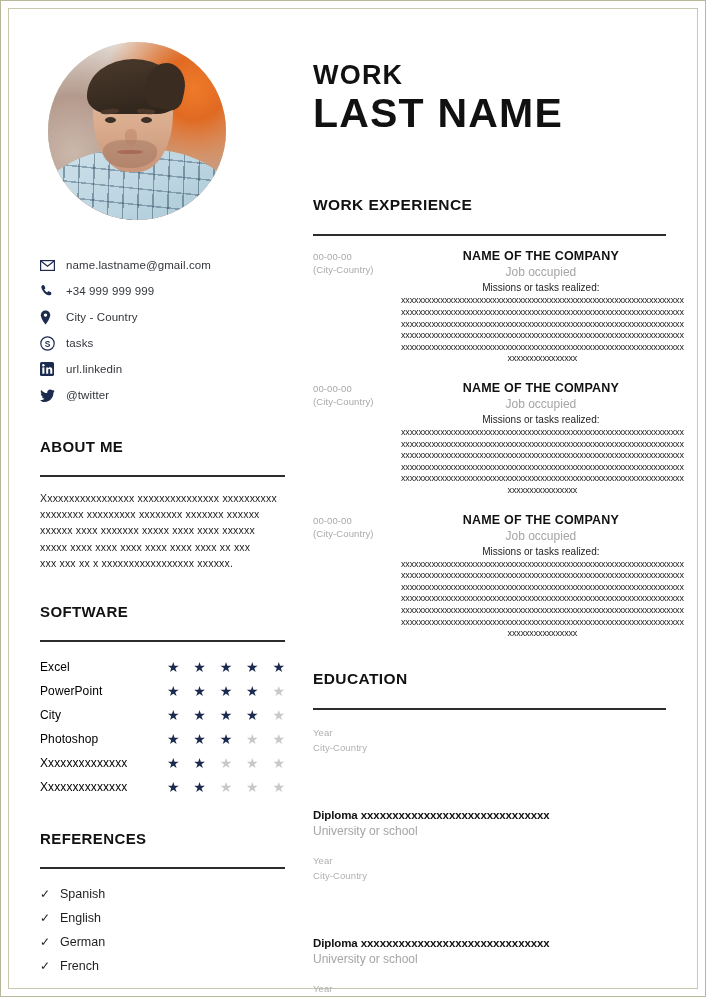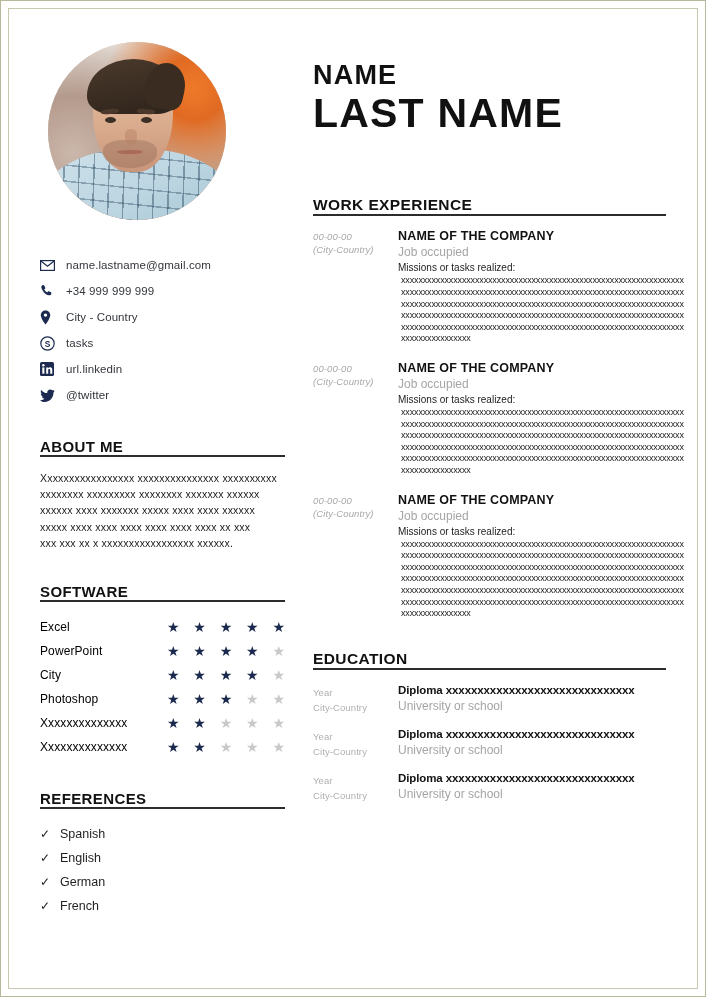--- a/index.html
+++ b/index.html
@@ -146,21 +146,21 @@
   }
   .job-title {
     font-size: 13.5px; font-weight: bold; color: #111111;
     letter-spacing: .55px; margin-top: 26px;
   }
 
   
   .sec-h {
     font-size: 15px; font-weight: bold; color: #111111;
     letter-spacing: .4px;
-    padding-bottom: 0;
+    padding-bottom: 20px;
   }
   .sec-rule {
     height: 2px; background: #2c2c2c;
     margin-bottom: 13px;
   }
   .sec-h.right { font-size: 15.5px; }
 
   
   .contact { margin-top: 32px; }
   .c-row {
@@ -214,27 +214,26 @@
 
   
   .work-wrap { margin-top: 218px; }
   .job {
     display: flex;
     margin-bottom: 16px;
   }
   .job-meta {
     flex: 0 0 85px;
     padding-top: 1px;
-    font-style: italic;
   }
   .job-date, .job-loc {
     font-size: 9.5px; color: #a9a9a9;
     line-height: 13px; letter-spacing: .1px;
   }
-  .job-body { flex: 1 1 auto; }
+  .job-body { flex: 1 1 auto; text-align: center; }
   .job-co {
     font-size: 12.5px; font-weight: bold; color: #111111;
     letter-spacing: .2px; line-height: 15px;
   }
   .job-role {
     font-size: 12px; color: #a5a5a5;
     line-height: 15px; margin-top: 1px;
   }
   .job-missions {
     font-size: 10px; color: #1c1c1c;
@@ -245,20 +244,21 @@
     line-height: 11.6px; letter-spacing: -0.15px;
     white-space: nowrap; overflow: hidden;
     padding-left: 3px;
   }
 
   
   .edu-wrap { margin-top: 30px; }
   .edu {
     display: flex;
     margin-bottom: 12px;
+    flex-direction: column;
   }
   .edu-meta { flex: 0 0 85px; padding-top: 2px; }
   .edu-year, .edu-loc {
     font-size: 9.5px; color: #b0b0b0;
     line-height: 15px; letter-spacing: .1px;
   }
   .edu-body { flex: 1 1 auto; }
   .edu-dip {
     font-size: 11.5px; font-weight: bold; color: #111111;
     line-height: 15px; letter-spacing: -0.1px;
@@ -456,21 +456,21 @@
               <span class="ref-check">✓</span>
               <span class="ref-txt">French</span>
             </div>
           </div>
     </div>
   </div>
 
   <div class="col-right">
 
     <div class="name-block" style="position:static;width:auto;margin-top:26px;">
-      <div class="name-first">NAME</div>
+      <div class="name-first">WORK</div>
       <div class="name-last">LAST NAME</div>
     </div>
 
     <div class="work-wrap" style="margin-top:60px;">
       <div class="sec-h right">WORK EXPERIENCE</div>
       <div class="sec-rule"></div>
       <div id="job-rows">
             <div class="job">
               <div class="job-meta">
                 <div class="job-date">00-00-00</div>

